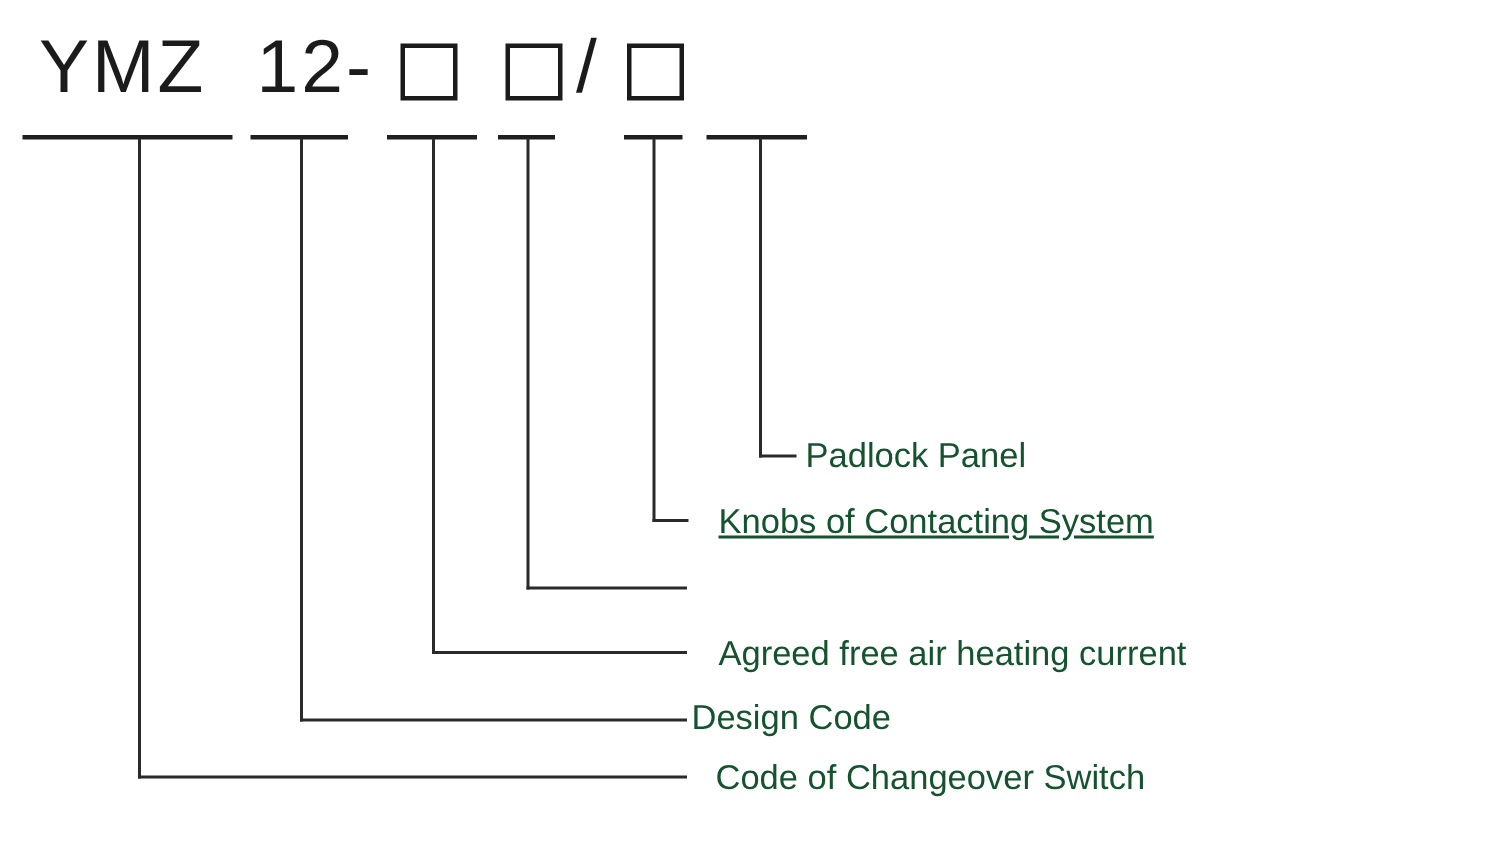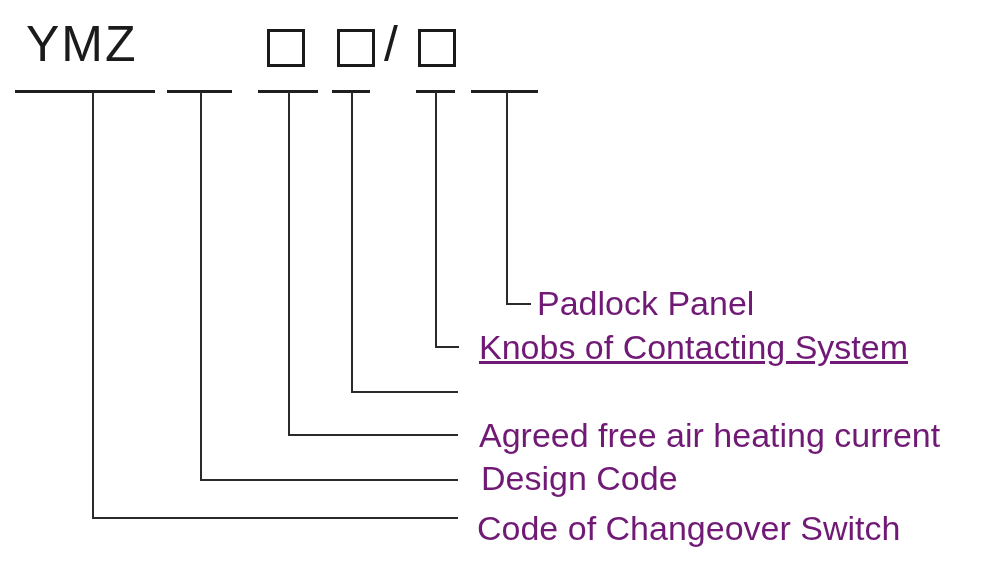--- a/index.html
+++ b/index.html
@@ -79,39 +79,40 @@
   .h1 { top: 517px; left: 92px;  width: 366px; }
   .h2 { top: 479px; left: 200px; width: 258px; }
   .h3 { top: 434px; left: 288px; width: 170px; }
   .h4 { top: 391px; left: 351px; width: 107px; }
   .h5 { top: 346px; left: 435px; width: 24px; }
   .h6 { top: 303px; left: 506px; width: 25px; }
 
   
   .lbl {
     position: absolute;
-    font-size: 34px;
+    font-size: 23px;
     line-height: 33px;
     font-weight: 400;
-    color: #701a75;
+    color: #14532d;
     white-space: nowrap;
   }
   .lbl-padlock    { left: 537px; top: 287px; }
   .lbl-knobs      { left: 479px; top: 331px; text-decoration: underline; }
   .lbl-transfer   { left: 478px; top: 375px; }
   .lbl-agreed     { left: 479px; top: 419px; }
-  .lbl-design     { left: 481px; top: 462px; }
-  .lbl-changeover { left: 477px; top: 502px; margin-top: 10px; }
+  .lbl-design     { left: 461px; top: 462px; }
+  .lbl-changeover { left: 477px; top: 502px; }
 </style>
 </head>
 <body>
 
 <div class="canvas">
 
   <span class="hdr seg-prefix">YMZ</span>
+  <span class="hdr seg-design">12-</span>
   <span class="box box-1"></span>
   <span class="box box-2"></span>
   <span class="hdr seg-slash">/</span>
   <span class="box box-3"></span>
 
   <div class="under u1"></div>
   <div class="under u2"></div>
   <div class="under u3"></div>
   <div class="under u4"></div>
   <div class="under u5"></div>

